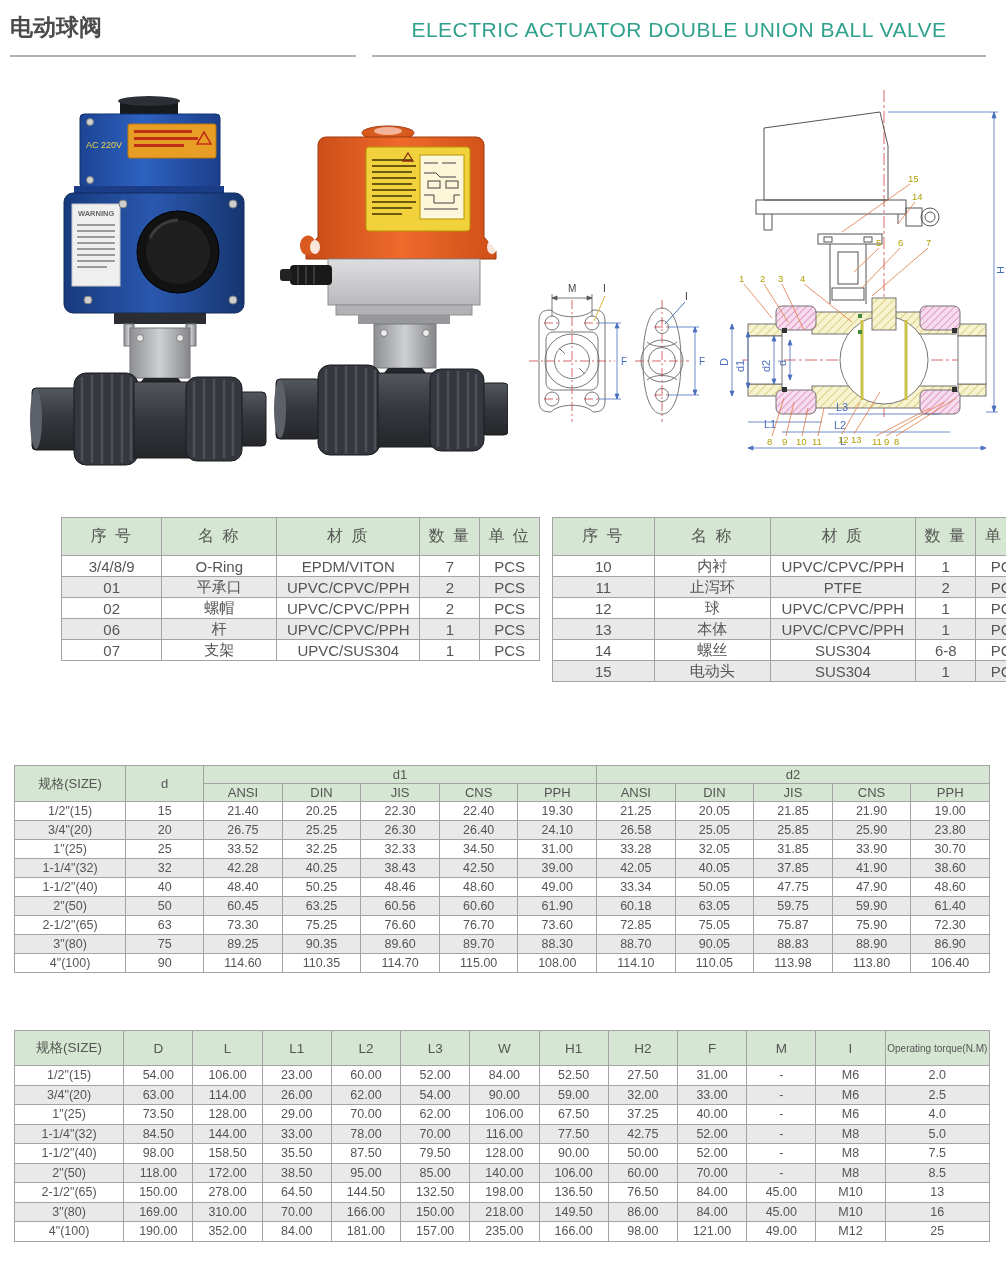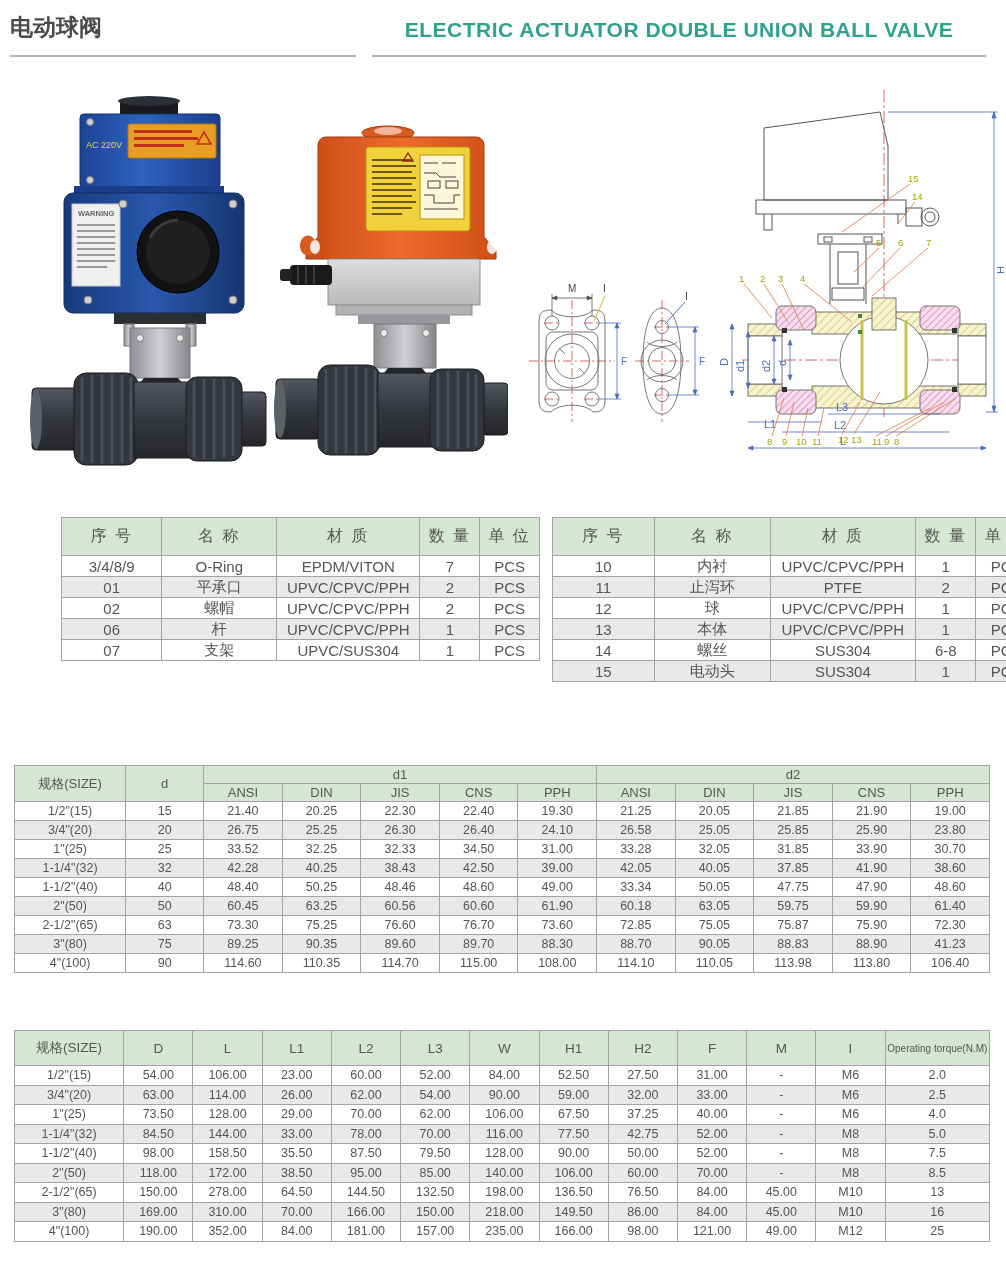--- a/index.html
+++ b/index.html
@@ -3,21 +3,21 @@
 <meta charset="utf-8">
 <style>
   * { margin:0; padding:0; box-sizing:border-box; }
   body { background:#ffffff; font-family:"Liberation Sans","DejaVu Sans",sans-serif; color:#4a4a4a; }
   .page { position:relative; width:1006px; height:1262px; background:#fff; overflow:hidden;padding-left:36px; }
 
   
   .hdr-cn { position:absolute; left:10px; top:12px; width:346px; height:45px;
             font-size:23px; font-weight:600; color:#4a4a4a; border-bottom:2px solid #b3b3b3; }
   .hdr-en { position:absolute; left:372px; top:12px; width:614px; height:45px;
-            font-size:21px; font-weight:700; color:#2fa18d; text-align:center;
+            font-size:21px; font-weight:400; color:#2fa18d; text-align:center;
             border-bottom:2px solid #b3b3b3; letter-spacing:.5px; padding-top:6px; }
 
   
   .fig { position:absolute; }
 
   
   table { border-collapse:collapse; table-layout:fixed; width:100%; }
   th, td { border:1px solid #a3a3a3; text-align:center; vertical-align:middle; color:#555; overflow:hidden; white-space:nowrap; }
   thead th { background:#d5e7d2; font-weight:400; }
   tbody tr:nth-child(even) td { background:#e9e9e9; }
@@ -706,21 +706,21 @@
           <td>75</td>
           <td>89.25</td>
           <td>90.35</td>
           <td>89.60</td>
           <td>89.70</td>
           <td>88.30</td>
           <td>88.70</td>
           <td>90.05</td>
           <td>88.83</td>
           <td>88.90</td>
-          <td>41.23</td>
+          <td>86.90</td>
         </tr>
         <tr>
           <td>4"(100)</td>
           <td>90</td>
           <td>114.60</td>
           <td>110.35</td>
           <td>114.70</td>
           <td>115.00</td>
           <td>108.00</td>
           <td>114.10</td>

